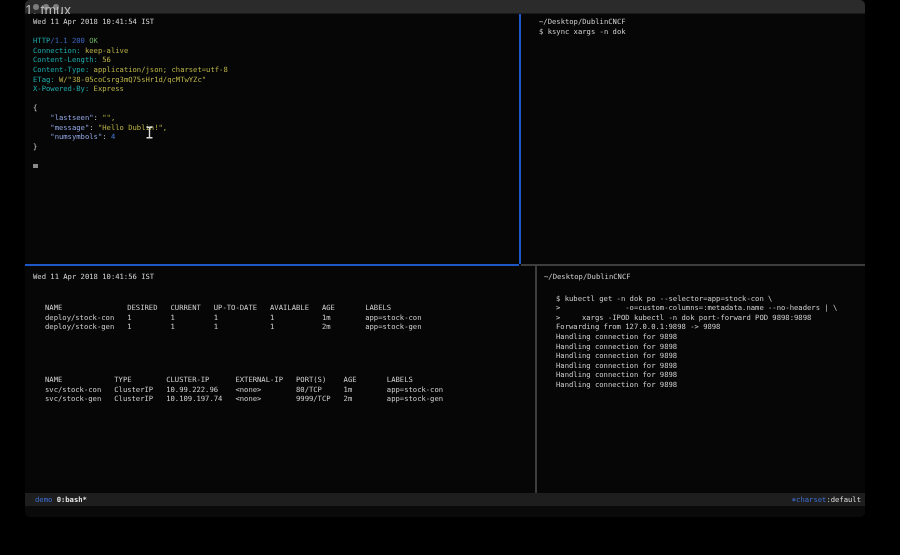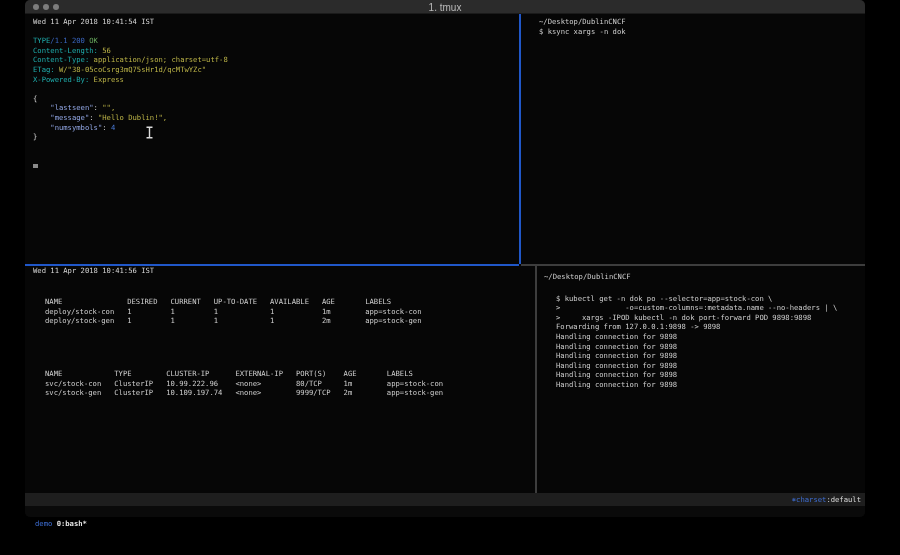--- a/index.html
+++ b/index.html
@@ -11,34 +11,34 @@
     background:#060606; border-radius:5px;
   }
   .titlebar {
     position:absolute; left:0; top:0; width:100%; height:14px;
     background:#2b2b2b; border-radius:5px 5px 0 0;
     border-bottom:1px solid #1a1a1a;
   }
   .lights { position:absolute; left:8px; top:4px; display:flex; gap:4px; }
   .light { width:6px; height:6px; border-radius:50%; background:#7d7d7d; display:inline-block; }
   .win-title {
-    position:absolute; left:0; right:0; top:2px; text-align:center;
-    font-family:"Liberation Sans", sans-serif; font-size:10px; color:#b9b9b9;
+    position:absolute; left:0; right:0; top:2px; text-align:left;
+    font-family:"Liberation Sans", sans-serif; font-size:14px; color:#b9b9b9;
   }
 
   .term { position:absolute; left:0; top:14px; width:840px; height:479px; background:#060606;text-decoration:underline; }
 
   .pane { position:absolute; overflow:hidden; font-size:7.2px; color:#cfcfcf; }
   .row  { height:9.6px; line-height:9.6px; white-space:pre; }
   .blank{ height:9.6px; }
   pre.block { font:inherit; line-height:9.6px; white-space:pre; margin:12px; }
 
   .pane-tl { left:0; top:0; width:494px; height:250px; padding:3px 0 0 8px; }
   .pane-tr { left:496px; top:0; width:344px; height:250px; padding:3px 0 0 18px; }
-  .pane-bl { left:0; top:252px; width:510px; height:274px; padding:0 0 0 8px; }
+  .pane-bl { left:0; top:252px; width:510px; height:274px; padding:6px 0 0 8px; }
   .pane-br { left:512px; top:252px; width:328px; height:227px; padding:6px 0 0 7px; }
 
   .vdiv-top { position:absolute; left:494px; top:0; width:2px; height:250px; background:#2057c8; }
   .hdiv-left { position:absolute; left:0; top:250px; width:494px; height:2px; background:#2057c8; }
   .hdiv-right { position:absolute; left:496px; top:250px; width:344px; height:2px; background:#3d3d3d; }
   .vdiv-bottom { position:absolute; left:510px; top:252px; width:2px; height:227px; background:#3d3d3d; }
 
   .c-cyan { color:#1fadad; }
   .c-yel  { color:#bdb548; }
   .c-blue { color:#3a66c0; }
@@ -49,21 +49,21 @@
 
   .cursor-block {
     position:absolute; left:8px; top:150px; width:5px; height:4px; background:#8a8a8a;
   }
   .mouse-cursor { position:absolute; left:120px; top:110px; }
 
   .statusbar {
     position:absolute; left:0; top:493px; width:840px; height:13px;
     background:#1e1e1e; font-size:7.2px; line-height:13px;
   }
-  .sb-left  { position:absolute; left:10px; top:0; white-space:pre;margin-top:24px; }
+  .sb-left  { position:absolute; left:10px; top:0; white-space:pre; }
   .sb-right { position:absolute; right:4px; top:0; white-space:pre; }
   .sb-blue  { color:#3e6fd6; }
   .sb-wht   { color:#e5e5e5; font-weight:bold; }
   .sb-wht2  { color:#dcdcdc;text-align:center; }
   .win-bottom { position:absolute; left:0; top:506px; width:840px; height:11px; background:#0a0a0a; border-radius:0 0 5px 5px; }
 </style>
 </head>
 <body>
 
 <div class="window">
@@ -75,21 +75,22 @@
       <span class="light"></span>
     </div>
     <div class="win-title">1. tmux</div>
   </div>
 
   <div class="term">
 
     <div class="pane pane-tl">
       <div class="row c-wht">Wed 11 Apr 2018 10:41:54 IST</div>
       <div class="row blank"></div>
-      <div class="row"><span class="c-cyan">TYPE</span><span class="c-blue">/1.1 200 </span><span class="c-grn">OK</span></div>
+      <div class="row"><span class="c-cyan">HTTP</span><span class="c-blue">/1.1 200 </span><span class="c-grn">OK</span></div>
+      <div class="row"><span class="c-cyan">Connection: </span><span class="c-yel">keep-alive</span></div>
       <div class="row"><span class="c-cyan">Content-Length: </span><span class="c-yel">56</span></div>
       <div class="row"><span class="c-cyan">Content-Type: </span><span class="c-yel">application/json; charset=utf-8</span></div>
       <div class="row"><span class="c-cyan">ETag: </span><span class="c-yel">W/"38-05coCsrg3mQ75sHr1d/qcMTwYZc"</span></div>
       <div class="row"><span class="c-cyan">X-Powered-By: </span><span class="c-yel">Express</span></div>
       <div class="row blank"></div>
       <div class="row c-wht">{</div>
       <div class="row"><span class="c-key">    "lastseen"</span><span class="c-wht">: </span><span class="c-yel">"",</span></div>
       <div class="row"><span class="c-key">    "message"</span><span class="c-wht">: </span><span class="c-yel">"Hello Dublin!",</span></div>
       <div class="row"><span class="c-key">    "numsymbols"</span><span class="c-wht">: </span><span class="c-num">4</span></div>
       <div class="row c-wht">}</div>

